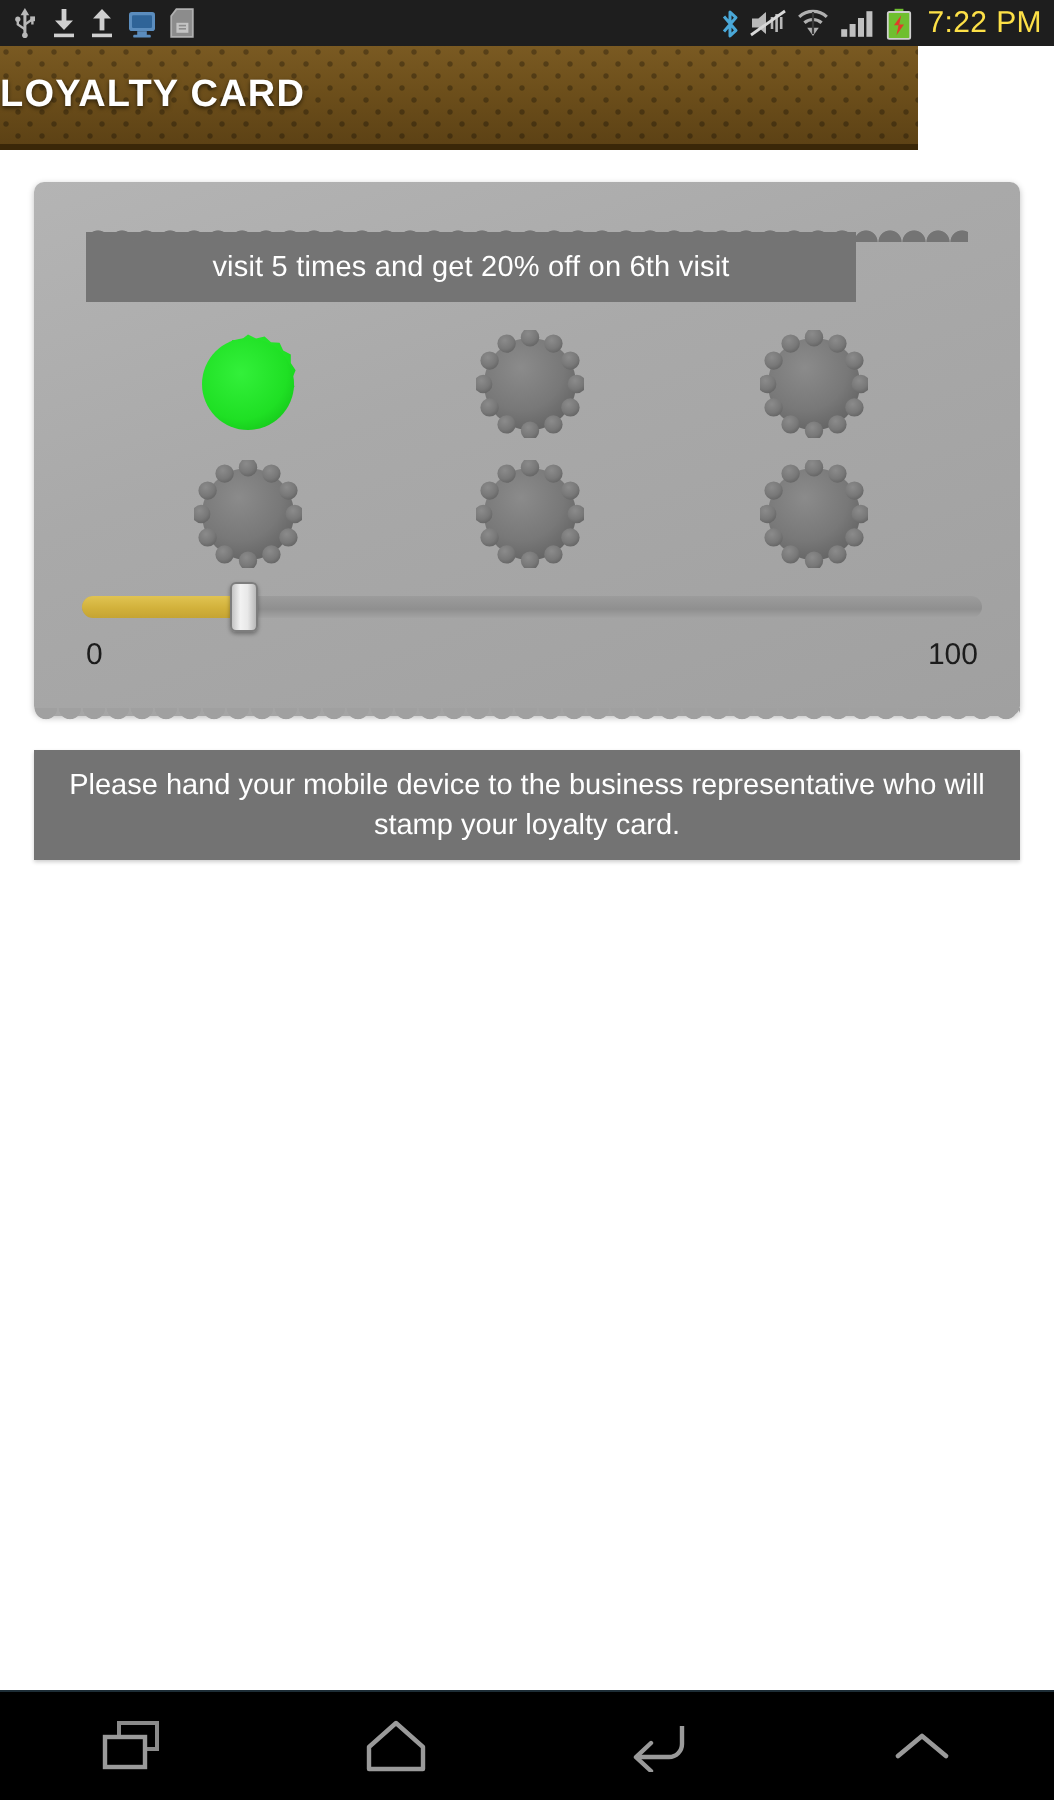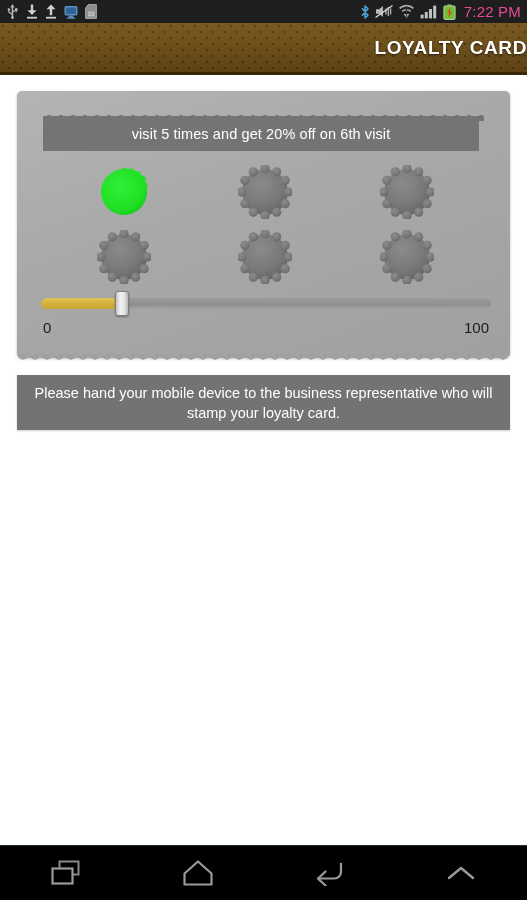--- a/index.html
+++ b/index.html
@@ -27,42 +27,42 @@
     height: 23px;
     background: #1e1e1e;
     display: flex;
     align-items: center;
     padding: 0 6px;
   }
   .status-left { display: flex; align-items: center; gap: 7px; }
   .status-right { display: flex; align-items: center; gap: 5px; margin-left: auto; }
   .sb-icon { display: block; }
   #status-clock {
-    color: #ec4899;
+    color: #fde047;
     font-size: 15px;
     letter-spacing: 0.2px;
     margin-left: 3px;
     white-space: nowrap;
   }
 
   
   #app-bar {
     position: absolute;
     top: 23px; left: 0;
-    width: 527px;
+    width: 459px;
     height: 52px;
     background-color: #6e4f1c;
     background-image:
       radial-gradient(circle at 3px 3px, rgba(0,0,0,0.28) 1.1px, transparent 1.6px),
       radial-gradient(circle at 9px 9px, rgba(0,0,0,0.28) 1.1px, transparent 1.6px),
       linear-gradient(180deg, #7a5a22 0%, #6d4f1b 45%, #5d4215 100%);
     background-size: 12px 12px, 12px 12px, 100% 100%;
     display: flex;
     align-items: center;
-    justify-content: flex-end;
+    justify-content: flex-start;
     border-bottom: 3px solid #3a2708;
   }
   #app-title {
     color: #ffffff;
     font-size: 19px;
     font-weight: bold;
     letter-spacing: 0.6px;
     text-shadow: 0 1px 2px rgba(0,0,0,0.6);
   }
 
@@ -96,21 +96,21 @@
     height: 12px;
     background-image: radial-gradient(circle at 6px 0px, #a0a0a0 5.4px, transparent 5.8px);
     background-size: 12px 12px;
     background-repeat: repeat-x;
   }
 
   #card-banner {
     position: absolute;
     top: 25px;
     left: 26px;
-    width: 436px;
+    width: 385px;
     height: 35px;
     background: #747474;
     display: flex;
     align-items: center;
     justify-content: center;
   }
   #card-banner-scallop {
     position: absolute;
     top: -5px;
     left: 0;

